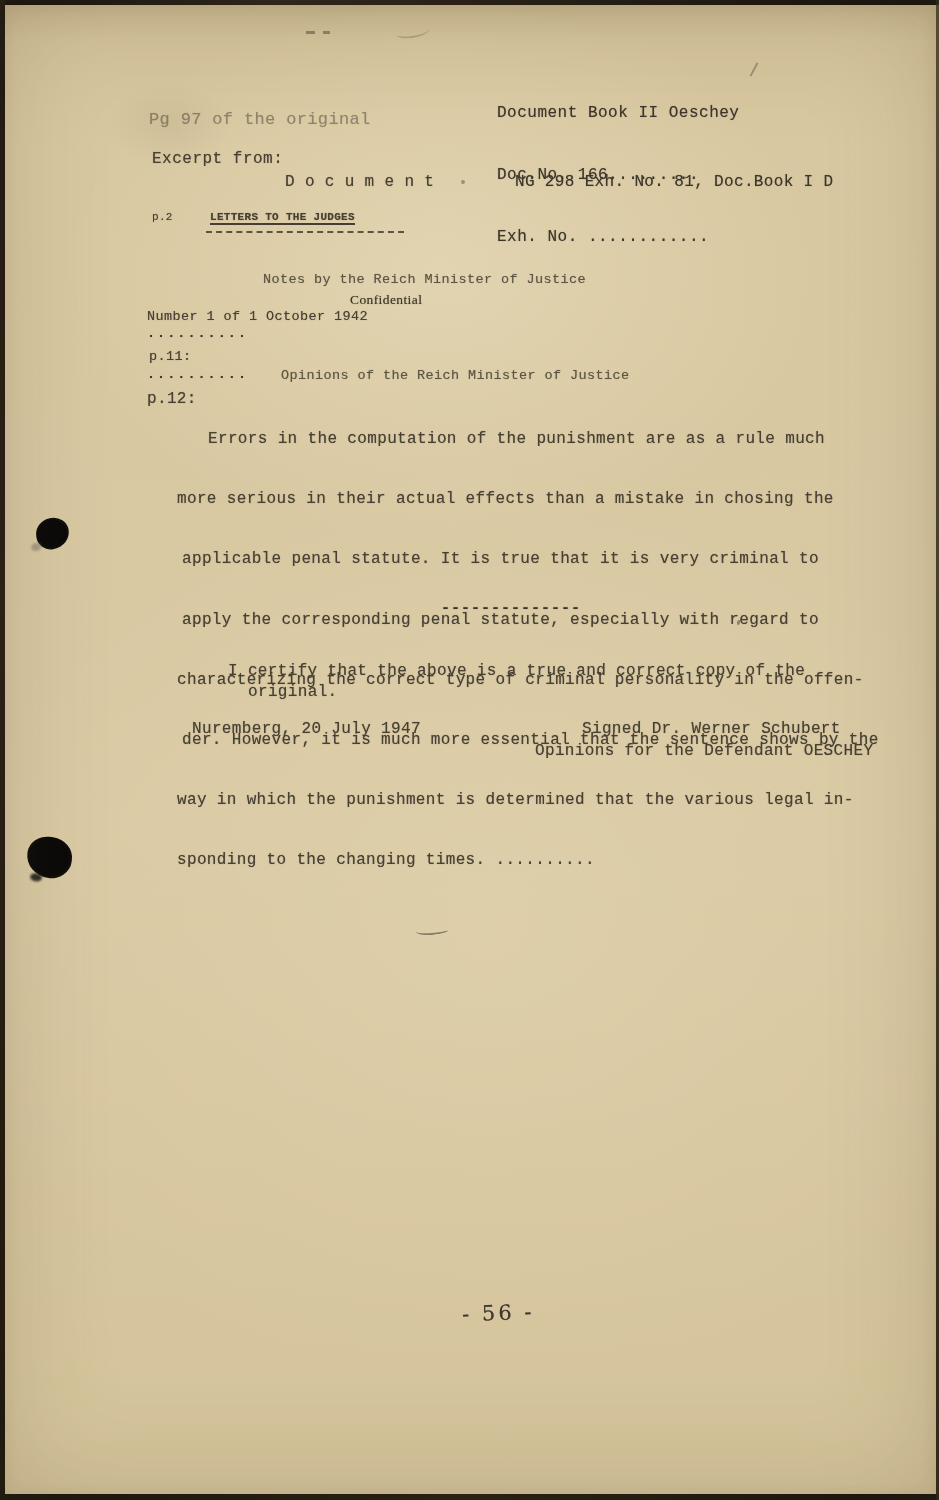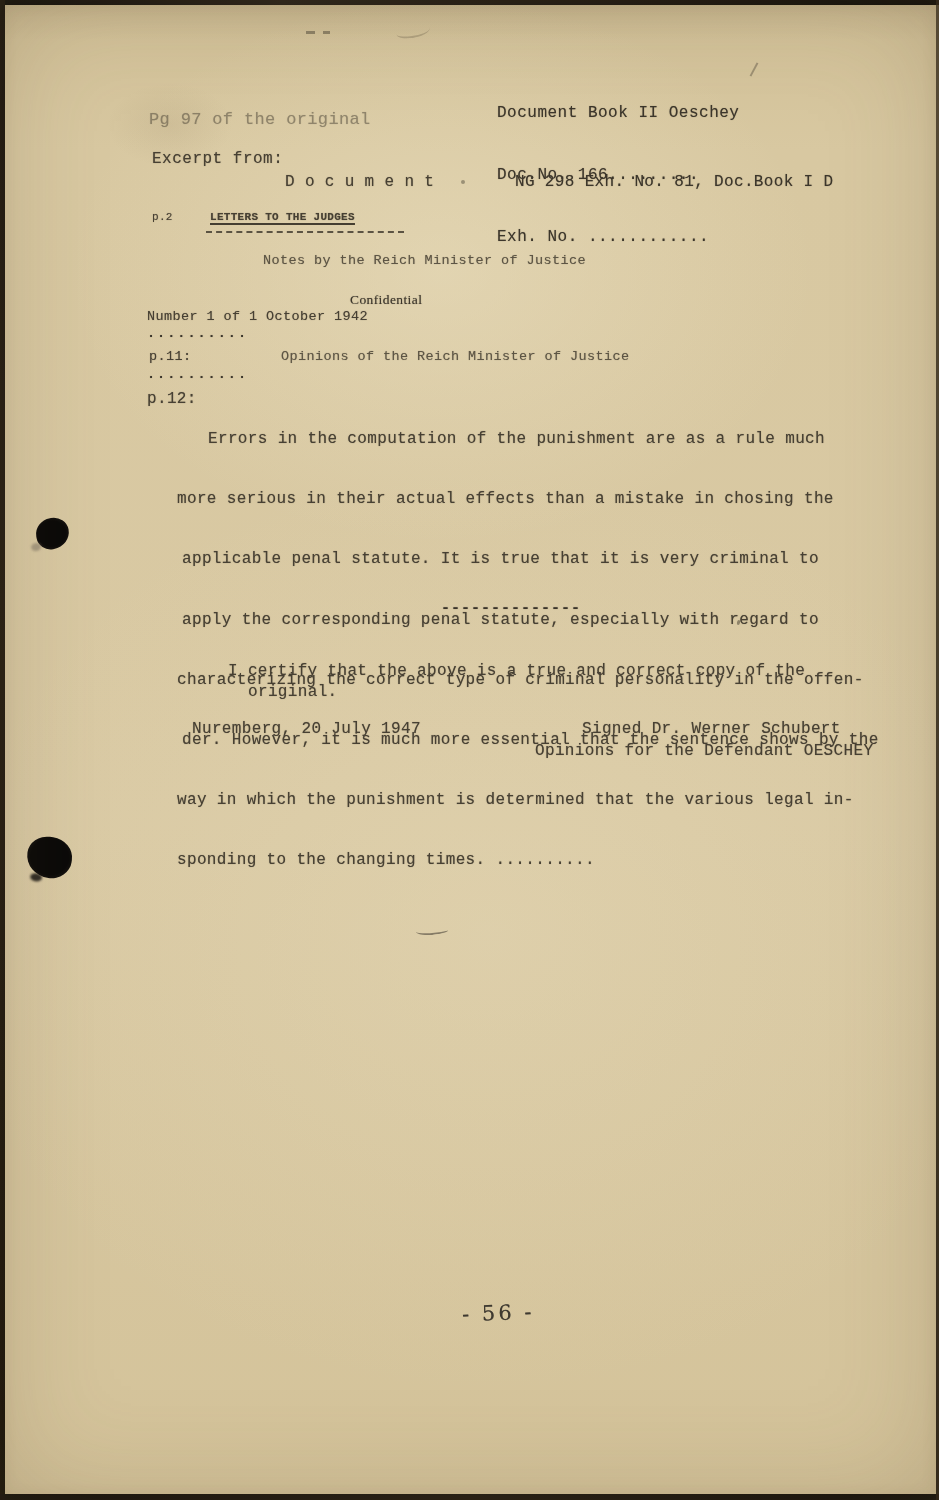--- a/index.html
+++ b/index.html
@@ -30,21 +30,21 @@
   
   .typed {
     position:absolute; white-space:pre; color:#474033;
     font-size:16px; line-height:20px; letter-spacing:0.35px;
     text-shadow:0 0 1px rgba(71,64,51,0.55);
   }
   .t15 { font-size:16px; letter-spacing:0.5px; }
   .t14 { font-size:11px; letter-spacing:0.3px;text-align:center; }
   .t13 { font-size:13.5px; letter-spacing:0.4px; }
   .dark  { color:#3c362b; }
-  .soft  { opacity:0.85; }
+  .soft  { opacity:0.85;margin-top:19px; }
   .faded { opacity:0.5; filter:blur(0.4px); font-size:17px; }
   .dots  { font-weight:bold; letter-spacing:2px; color:#3c362b; }
   .stamp-block div { line-height:22px; }
   .heading-title {
     font-weight:bold;
     text-decoration:underline; text-underline-offset:3px;
     text-decoration-thickness:1.5px; text-decoration-color:#453e31;
   }
   .title-dash { position:absolute; left:206px; top:231px; width:198px;
                 border-top:2.5px dashed #453e31; opacity:0.85; }

